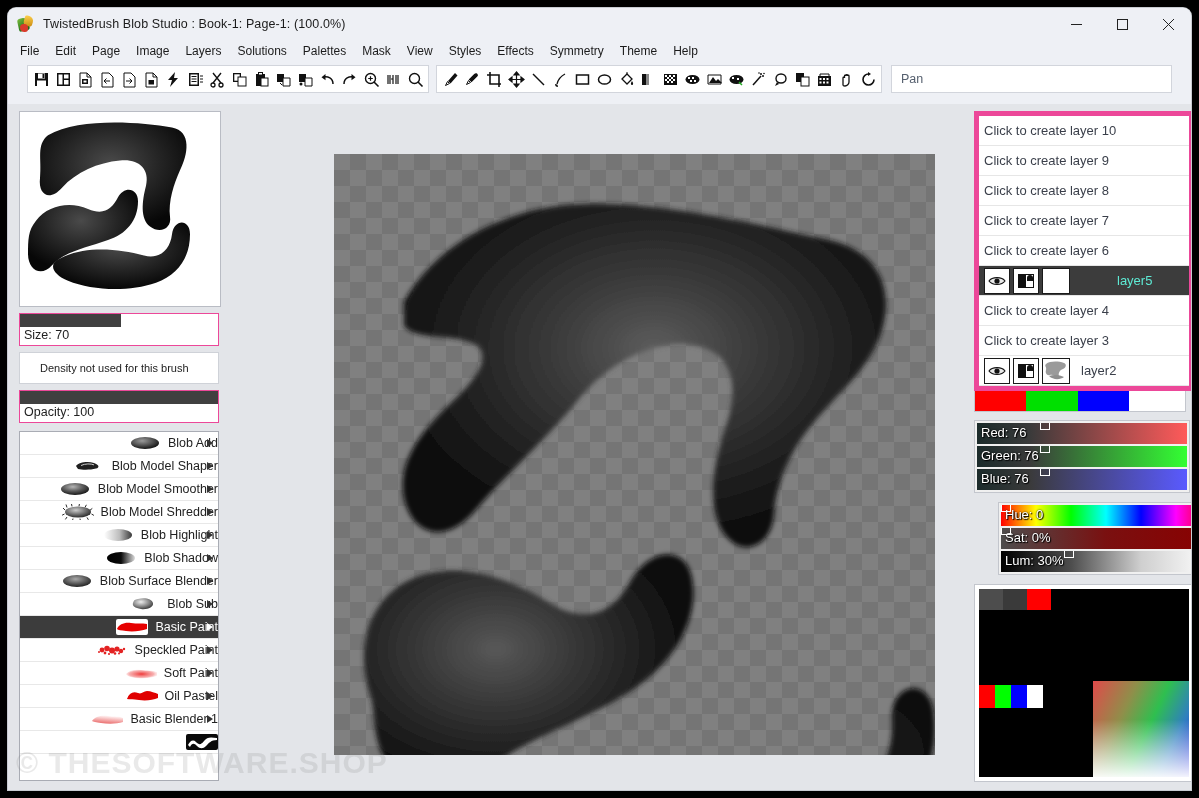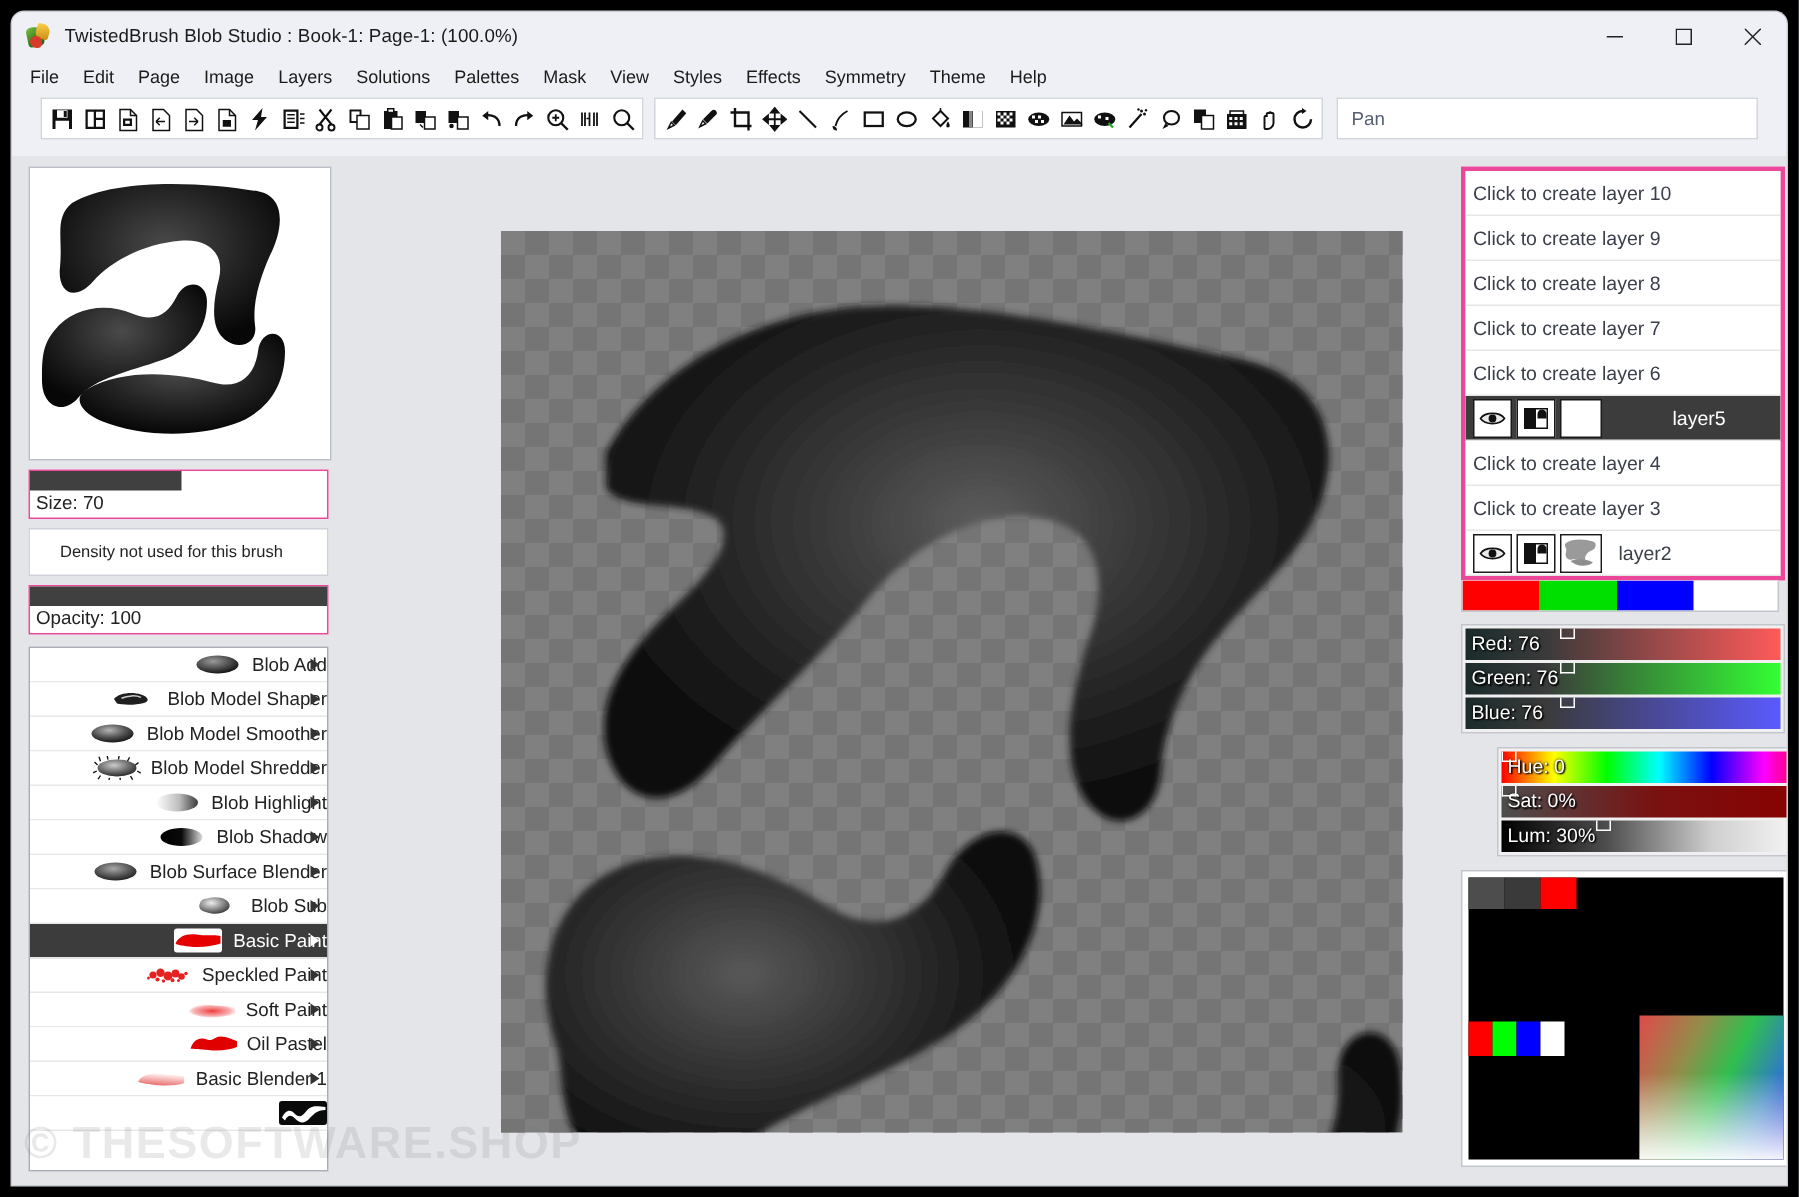--- a/index.html
+++ b/index.html
@@ -129,29 +129,29 @@
       linear-gradient(45deg,#757575 25%, transparent 25%, transparent 75%, #757575 75%);
     background-size: 32px 32px;
     background-position: 0 0, 16px 16px;
     overflow:hidden;
   }
   
   .rightpanel {
     position:absolute; right: 5px; top: 2px; width: 212px; bottom: 0;
   }
   .layers-box {
-    width: 210px; background:#fff; border:3px solid #ec4899; margin-top:5px;
+    width: 210px; background:#fff; border:5px solid #ec4899; margin-top:5px;
     overflow:hidden;
   }
   .layer-row {
     height: 29px; display:flex; align-items:center; border-bottom:1px solid #e6e6e6;
     background:#fff; font-size:13px; color:#3a3f4a; padding-left:5px;
   }
   .layer-row.sel { background:#3c3c3c; }
-  .layer-row.sel .layer-name { color:#ffffff;padding-left:36px; }
+  .layer-row.sel .layer-name { color:#5eead4;padding-left:36px; }
   .layer-name { margin-left: 8px; }
   .lr-icon { width:24px; height:24px; flex:none; margin-right:3px;
     border:1px solid #1a1a1a; background:#fff; display:flex; align-items:center; justify-content:center; }
   .lr-thumb { width:26px; height:24px; flex:none; border:1px solid #1a1a1a; background:#fff;
     position:relative; overflow:hidden; margin-right:3px; }
   .rgbstrip {
     width: 210px; height: 20px; display:flex; background:#fff; border:1px solid #c3c6cd;
     border-top:none; overflow:hidden;
   }
   .rgbstrip i { display:block; height:100%; }

